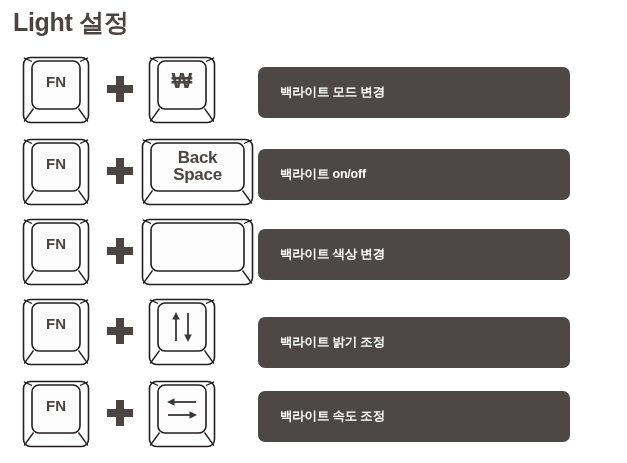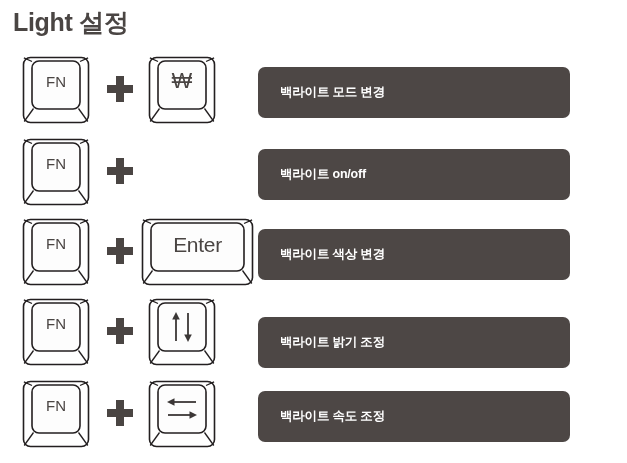--- a/index.html
+++ b/index.html
@@ -42,21 +42,21 @@
     top: 0;
   }
   .keycap svg { display: block; }
 
   .key-label {
     position: absolute;
     left: 0;
     width: 100%;
     text-align: center;
     color: #4a4543;
-    font-weight: normal;
+    font-weight: bold;
     line-height: 1.02;
     white-space: pre-line;
     pointer-events: none;
   }
 
   
   .plus-sign {
     position: absolute;
     width: 26px;
     height: 26px;
@@ -152,52 +152,63 @@
       <line x1="1.9" y1="1.9" x2="10" y2="5.5" stroke="#231f20" stroke-width="1.3"></line>
       <line x1="66.1" y1="1.9" x2="58" y2="5.5" stroke="#231f20" stroke-width="1.3"></line>
       <line x1="2.2" y1="65.5" x2="11.5" y2="52.5" stroke="#231f20" stroke-width="1.3"></line>
       <line x1="65.8" y1="65.5" x2="56.5" y2="52.5" stroke="#231f20" stroke-width="1.3"></line>
     </svg>
     <div class="key-label" style="top:18px; font-size:15px;">FN</div>
   </div>
 
   <div class="plus-sign" style="left:107px; top:20px;"></div>
 
-
-  <div class="label-bar" style="top:11px;">
-    <span class="label-bar-text">백라이트 on/off</span>
-  </div>
-</div>
-
-<div class="shortcut-row" style="top:218px;">
-
-  <div class="keycap" style="left:22px;">
-    <svg width="68" height="70" viewBox="0 0 68 70" xmlns="http://www.w3.org/2000/svg">
-      <rect x="1.5" y="1.5" width="65" height="65" rx="7" ry="7" fill="#ffffff" stroke="#231f20" stroke-width="1.6"></rect>
-      <rect x="10" y="5" width="48" height="48" rx="7" ry="7" fill="#fdfdfd" stroke="#231f20" stroke-width="1.6"></rect>
-      <line x1="1.9" y1="1.9" x2="10" y2="5.5" stroke="#231f20" stroke-width="1.3"></line>
-      <line x1="66.1" y1="1.9" x2="58" y2="5.5" stroke="#231f20" stroke-width="1.3"></line>
-      <line x1="2.2" y1="65.5" x2="11.5" y2="52.5" stroke="#231f20" stroke-width="1.3"></line>
-      <line x1="65.8" y1="65.5" x2="56.5" y2="52.5" stroke="#231f20" stroke-width="1.3"></line>
-    </svg>
-    <div class="key-label" style="top:18px; font-size:15px;">FN</div>
-  </div>
-
-  <div class="plus-sign" style="left:107px; top:20px;"></div>
-
   <div class="keycap" style="left:141px;">
     <svg width="113" height="70" viewBox="0 0 113 70" xmlns="http://www.w3.org/2000/svg">
       <rect x="1.5" y="1.5" width="110" height="65" rx="7" ry="7" fill="#ffffff" stroke="#231f20" stroke-width="1.6"></rect>
       <rect x="10" y="5" width="93" height="48" rx="7" ry="7" fill="#fdfdfd" stroke="#231f20" stroke-width="1.6"></rect>
       <line x1="1.9" y1="1.9" x2="10" y2="5.5" stroke="#231f20" stroke-width="1.3"></line>
       <line x1="111.1" y1="1.9" x2="103" y2="5.5" stroke="#231f20" stroke-width="1.3"></line>
       <line x1="2.2" y1="65.5" x2="11.5" y2="52.5" stroke="#231f20" stroke-width="1.3"></line>
       <line x1="110.8" y1="65.5" x2="101.5" y2="52.5" stroke="#231f20" stroke-width="1.3"></line>
     </svg>
-    <div class="key-label" style="top:16px; font-size:21px; letter-spacing:-0.3px;">Enter</div>
+    <div class="key-label" style="top:11px; font-size:17px; letter-spacing:-0.3px;">Back
+Space</div>
+  </div>
+
+  <div class="label-bar" style="top:11px;">
+    <span class="label-bar-text">백라이트 on/off</span>
+  </div>
+</div>
+
+<div class="shortcut-row" style="top:218px;">
+
+  <div class="keycap" style="left:22px;">
+    <svg width="68" height="70" viewBox="0 0 68 70" xmlns="http://www.w3.org/2000/svg">
+      <rect x="1.5" y="1.5" width="65" height="65" rx="7" ry="7" fill="#ffffff" stroke="#231f20" stroke-width="1.6"></rect>
+      <rect x="10" y="5" width="48" height="48" rx="7" ry="7" fill="#fdfdfd" stroke="#231f20" stroke-width="1.6"></rect>
+      <line x1="1.9" y1="1.9" x2="10" y2="5.5" stroke="#231f20" stroke-width="1.3"></line>
+      <line x1="66.1" y1="1.9" x2="58" y2="5.5" stroke="#231f20" stroke-width="1.3"></line>
+      <line x1="2.2" y1="65.5" x2="11.5" y2="52.5" stroke="#231f20" stroke-width="1.3"></line>
+      <line x1="65.8" y1="65.5" x2="56.5" y2="52.5" stroke="#231f20" stroke-width="1.3"></line>
+    </svg>
+    <div class="key-label" style="top:18px; font-size:15px;">FN</div>
+  </div>
+
+  <div class="plus-sign" style="left:107px; top:20px;"></div>
+
+  <div class="keycap" style="left:141px;">
+    <svg width="113" height="70" viewBox="0 0 113 70" xmlns="http://www.w3.org/2000/svg">
+      <rect x="1.5" y="1.5" width="110" height="65" rx="7" ry="7" fill="#ffffff" stroke="#231f20" stroke-width="1.6"></rect>
+      <rect x="10" y="5" width="93" height="48" rx="7" ry="7" fill="#fdfdfd" stroke="#231f20" stroke-width="1.6"></rect>
+      <line x1="1.9" y1="1.9" x2="10" y2="5.5" stroke="#231f20" stroke-width="1.3"></line>
+      <line x1="111.1" y1="1.9" x2="103" y2="5.5" stroke="#231f20" stroke-width="1.3"></line>
+      <line x1="2.2" y1="65.5" x2="11.5" y2="52.5" stroke="#231f20" stroke-width="1.3"></line>
+      <line x1="110.8" y1="65.5" x2="101.5" y2="52.5" stroke="#231f20" stroke-width="1.3"></line>
+    </svg>
   </div>
 
   <div class="label-bar" style="top:11px;">
     <span class="label-bar-text">백라이트 색상 변경</span>
   </div>
 </div>
 
 <div class="shortcut-row" style="top:298px;">
 
   <div class="keycap" style="left:22px;">

